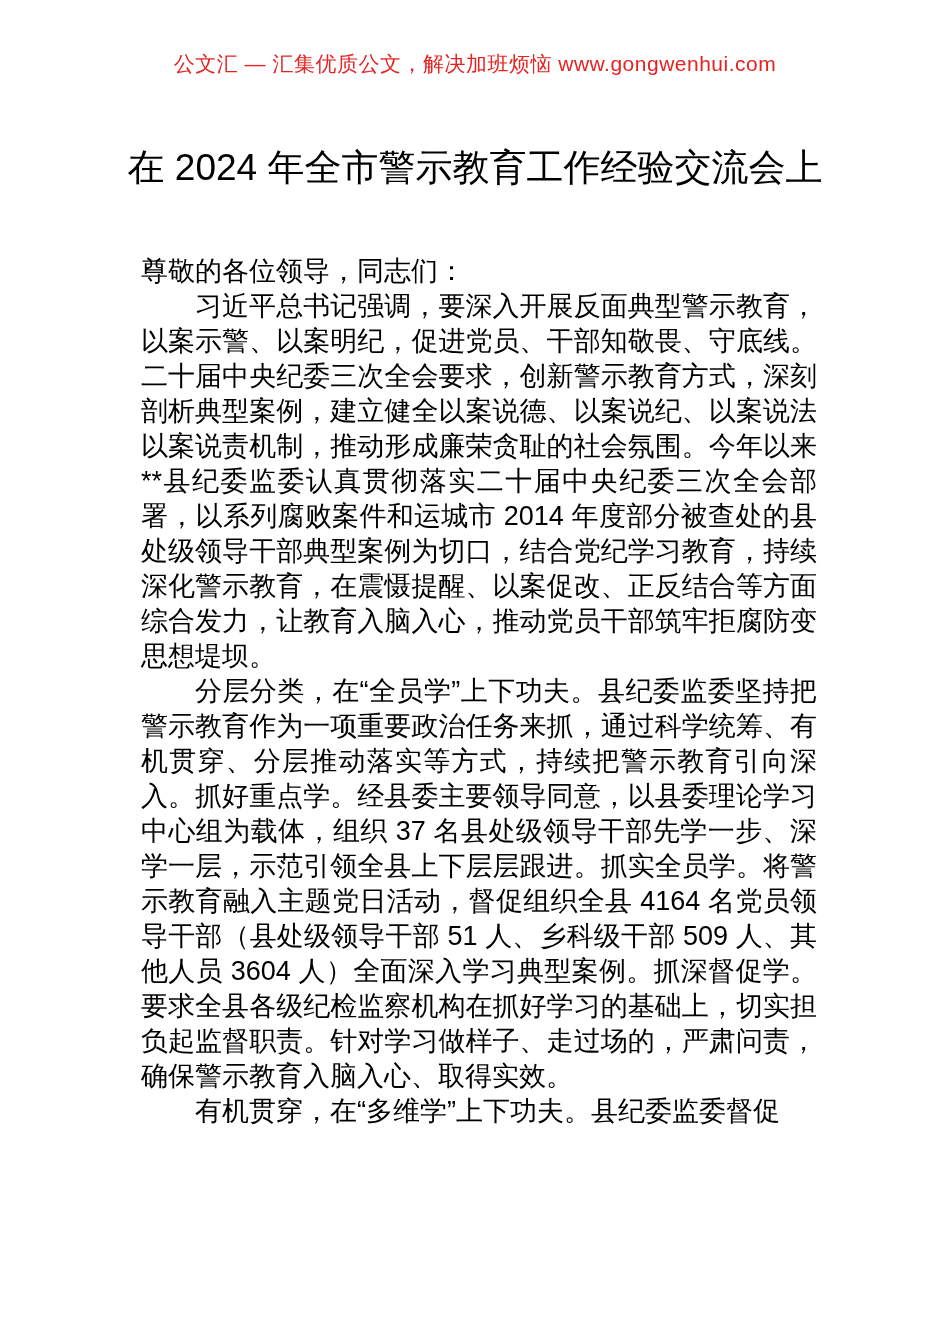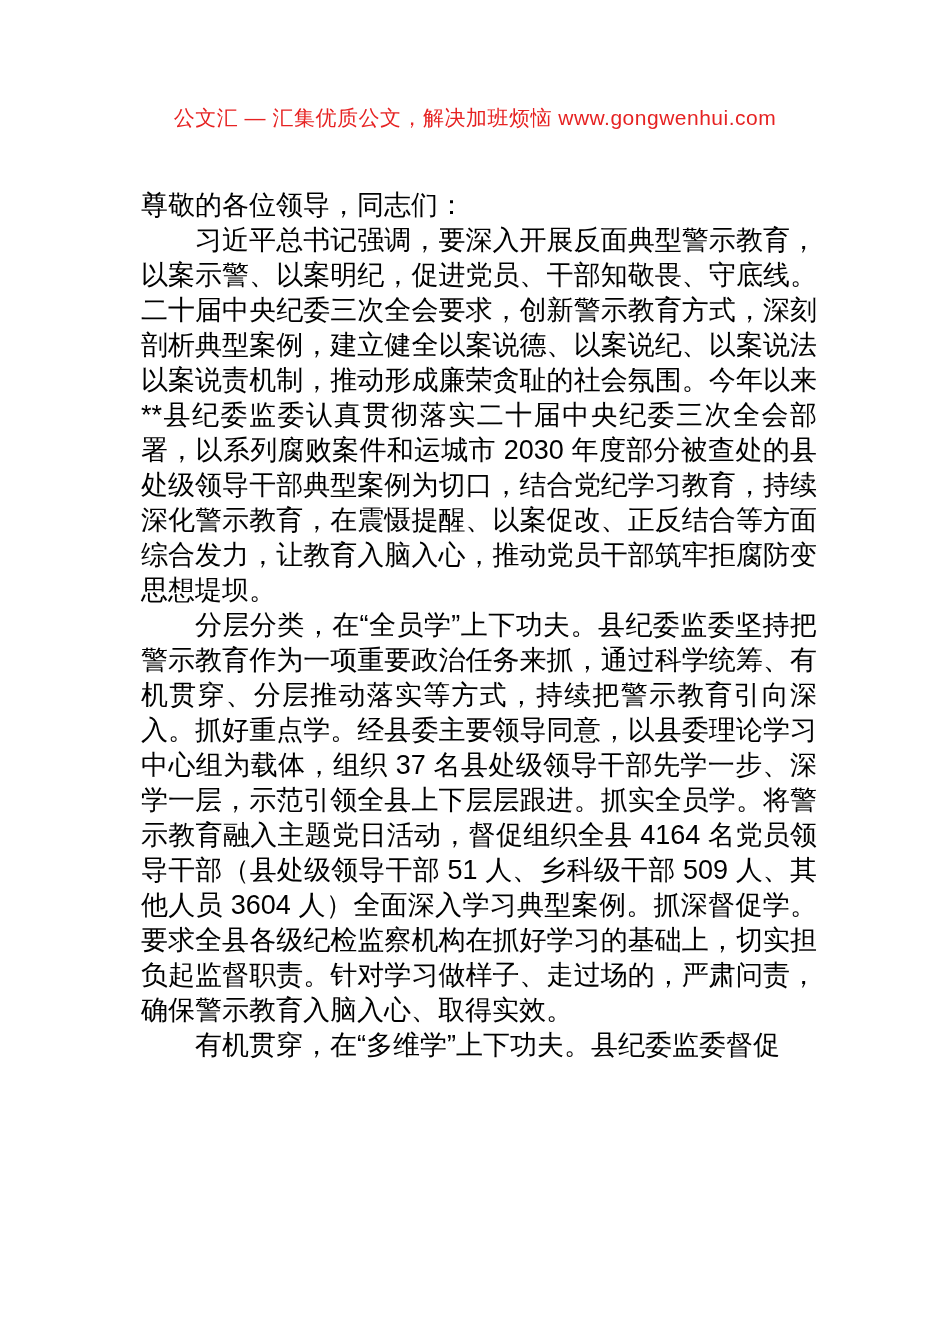--- a/index.html
+++ b/index.html
@@ -10,42 +10,42 @@
   .page {
     position: relative;
     width: 950px;
     height: 1344px;
     background: #ffffff;
     overflow: hidden;
     font-family: "Liberation Sans", sans-serif;
     color: #000000;
   }
   .watermark {
-    padding-top: 106px;
+    padding-top: 52px;
     text-align: center;
     font-size: 21px;
     line-height: 24px;
     letter-spacing: 0.5px;
     color: #e62222;
     white-space: nowrap;
   }
   .doc-title {
     margin: 58px 40px 0 40px;
     font-size: 37px;
     line-height: 68px;
     font-weight: 400;
     text-align: center;
     color: #000000;
   }
   .doc-title .title-line {
     display: block;
     white-space: nowrap;
   }
   .doc-body {
-    margin: 36px 133px 0 141px;
+    margin: 52px 133px 0 141px;
     width: 676px;
     font-size: 27px;
     line-height: 35px;
     text-align: justify;
     text-justify: inter-ideograph;
     color: #000000;
   }
   .doc-body p {
     margin: 0;
     padding: 0;
@@ -55,22 +55,23 @@
   }
 </style>
 </head>
 <body>
 
 <div class="page">
 
   <div class="watermark">公文汇 — 汇集优质公文，解决加班烦恼 www.gongwenhui.com</div>
 
   <h1 class="doc-title">
+    <span class="title-line">在 2024 年全市警示教育工作经验交流会上</span>
   </h1>
 
   <div class="doc-body">
     <p class="salutation">尊敬的各位领导，同志们：</p>
-    <p class="para">习近平总书记强调，要深入开展反面典型警示教育，以案示警、以案明纪，促进党员、干部知敬畏、守底线。二十届中央纪委三次全会要求，创新警示教育方式，深刻剖析典型案例，建立健全以案说德、以案说纪、以案说法以案说责机制，推动形成廉荣贪耻的社会氛围。今年以来**县纪委监委认真贯彻落实二十届中央纪委三次全会部署，以系列腐败案件和运城市 2030 年度部分被查处的县处级领导干部典型案例为切口，结合党纪学习教育，持续深化警示教育，在震慑提醒、以案促改、正反结合等方面综合发力，让教育入脑入心，推动党员干部筑牢拒腐防变思想堤坝。</p>
+    <p class="para">习近平总书记强调，要深入开展反面典型警示教育，以案示警、以案明纪，促进党员、干部知敬畏、守底线。二十届中央纪委三次全会要求，创新警示教育方式，深刻剖析典型案例，建立健全以案说德、以案说纪、以案说法以案说责机制，推动形成廉荣贪耻的社会氛围。今年以来**县纪委监委认真贯彻落实二十届中央纪委三次全会部署，以系列腐败案件和运城市 2014 年度部分被查处的县处级领导干部典型案例为切口，结合党纪学习教育，持续深化警示教育，在震慑提醒、以案促改、正反结合等方面综合发力，让教育入脑入心，推动党员干部筑牢拒腐防变思想堤坝。</p>
     <p class="para">分层分类，在“全员学”上下功夫。县纪委监委坚持把警示教育作为一项重要政治任务来抓，通过科学统筹、有机贯穿、分层推动落实等方式，持续把警示教育引向深入。抓好重点学。经县委主要领导同意，以县委理论学习中心组为载体，组织 37 名县处级领导干部先学一步、深学一层，示范引领全县上下层层跟进。抓实全员学。将警示教育融入主题党日活动，督促组织全县 4164 名党员领导干部（县处级领导干部 51 人、乡科级干部 509 人、其他人员 3604 人）全面深入学习典型案例。抓深督促学。要求全县各级纪检监察机构在抓好学习的基础上，切实担负起监督职责。针对学习做样子、走过场的，严肃问责，确保警示教育入脑入心、取得实效。</p>
     <p class="para">有机贯穿，在“多维学”上下功夫。县纪委监委督促</p>
   </div>
 
 </div>
 
 </body></html>

